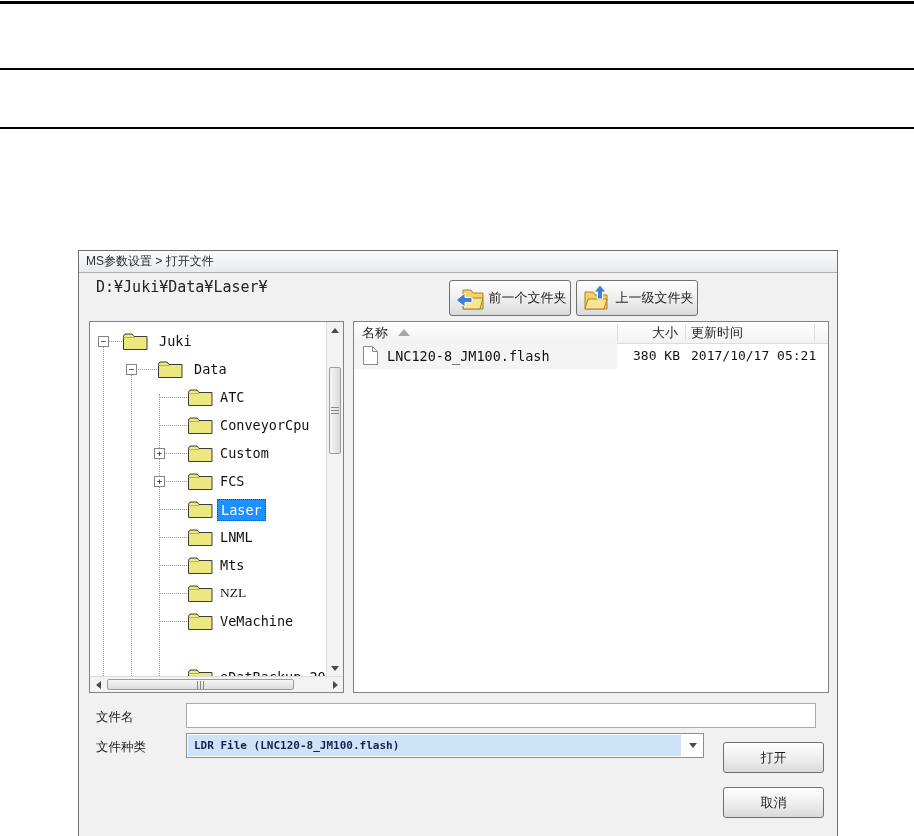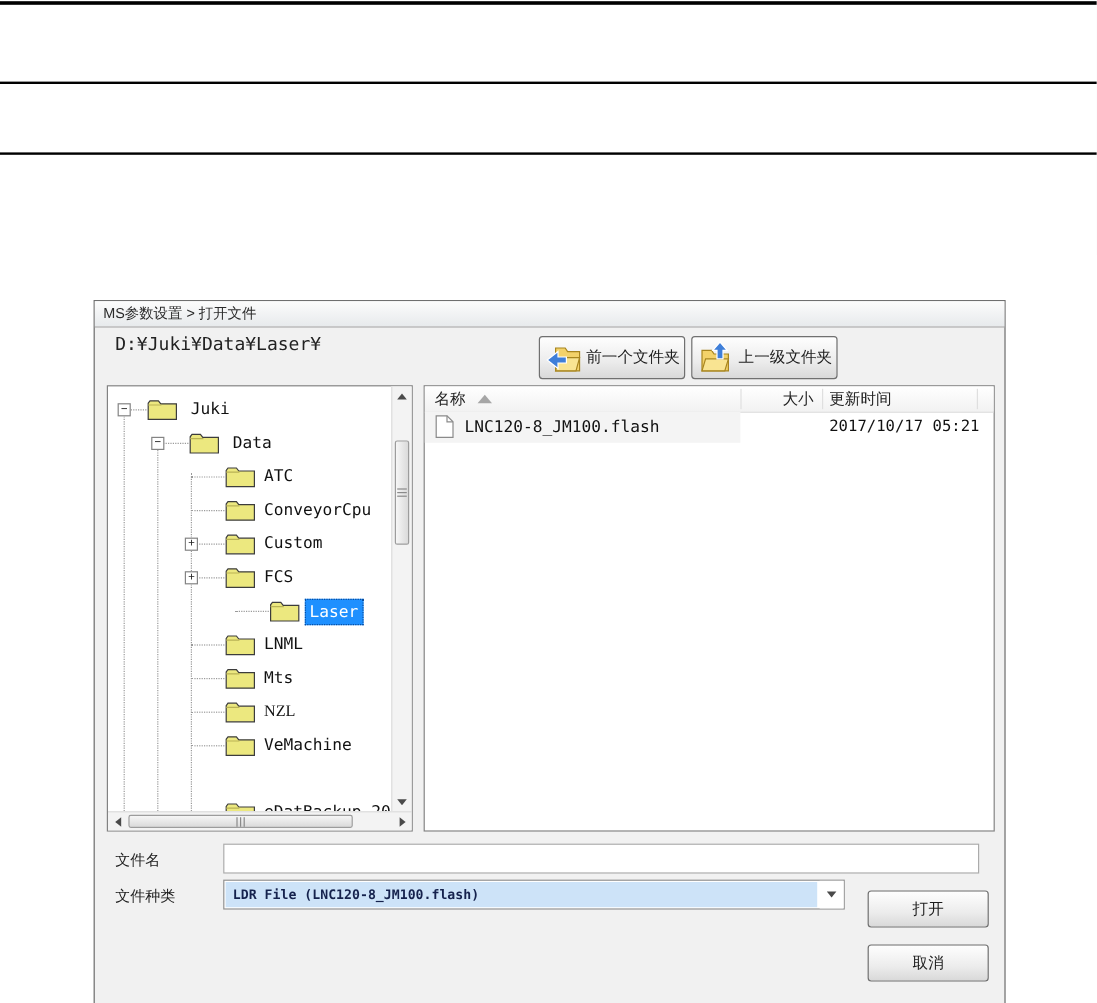--- a/index.html
+++ b/index.html
@@ -255,21 +255,21 @@
         </div>
         <div class="tree-row" style="top: 145px;">
           <div class="hdot" style="left: 69px; width: 28px; top: 14px;"></div>
           <span class="expander" style="left: 64px; top: 9px;">+</span>
           <span class="tree-ico" style="left: 97px; top: 5px;"><svg width="27" height="20" viewBox="0 0 27 20">
               <path d="M1.5 17.5 V4 L3 2 h7 l2 2.5 h13 v13 z" fill="#ece87f" stroke="#3c3c3c"></path>
               <path d="M1.5 5.5 h11" stroke="#b9b254" fill="none"></path>
             </svg></span>
           <span class="tree-label" style="left: 127px; top: 4px;">FCS</span>
         </div>
-        <div class="tree-row" style="top: 173px; margin-left: 37px;">
+        <div class="tree-row" style="top: 173px;">
           <div class="hdot" style="left: 69px; width: 28px; top: 14px;"></div>
           <span class="tree-ico" style="left: 97px; top: 5px;"><svg width="27" height="20" viewBox="0 0 27 20">
               <path d="M1.5 17.5 V4 L3 2 h7 l2 2.5 h13 v13 z" fill="#ece87f" stroke="#3c3c3c"></path>
               <path d="M1.5 5.5 h11" stroke="#b9b254" fill="none"></path>
             </svg></span>
           <span class="tree-label selected" style="left: 127px; top: 4px;">Laser</span>
         </div>
         <div class="tree-row" style="top: 201px;">
           <div class="hdot" style="left: 69px; width: 28px; top: 14px;"></div>
           <span class="tree-ico" style="left: 97px; top: 5px;"><svg width="27" height="20" viewBox="0 0 27 20">
@@ -347,20 +347,21 @@
       <i class="hdr-sep" style="left:460px"></i>
     </div>
     <div id="file-rows">
         <div class="file-row" style="top: 21px;">
           <div class="row-stripe"></div>
           <span class="file-ico"><svg width="17" height="21" viewBox="0 0 17 21">
               <path d="M1.5 1.5 h9 l5 5 v13 h-14 z" fill="#ffffff" stroke="#8a8a8a"></path>
               <path d="M10.5 1.5 v5 h5" fill="none" stroke="#8a8a8a"></path>
             </svg></span>
           <span class="file-name">LNC120-8_JM100.flash</span>
+          <span class="file-size">380 KB</span>
           <span class="file-time">2017/10/17 05:21</span>
         </div>
       </div>
   </div>
 
   <span class="form-label lbl-name">文件名</span>
   <input class="filename-input" value="" style="">
 
   <span class="form-label lbl-type">文件种类</span>
   <div class="combo">

